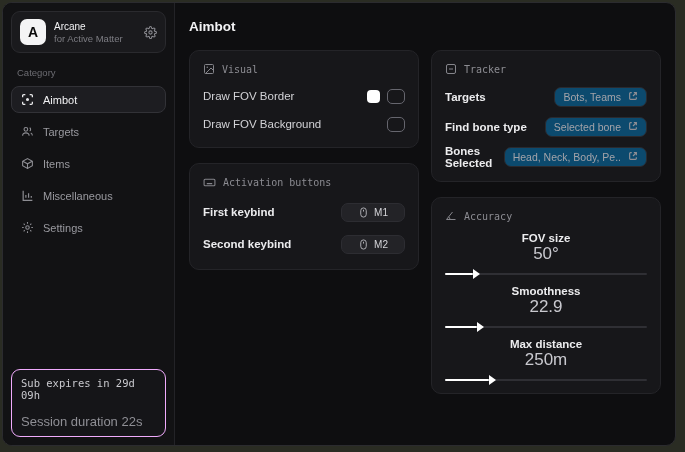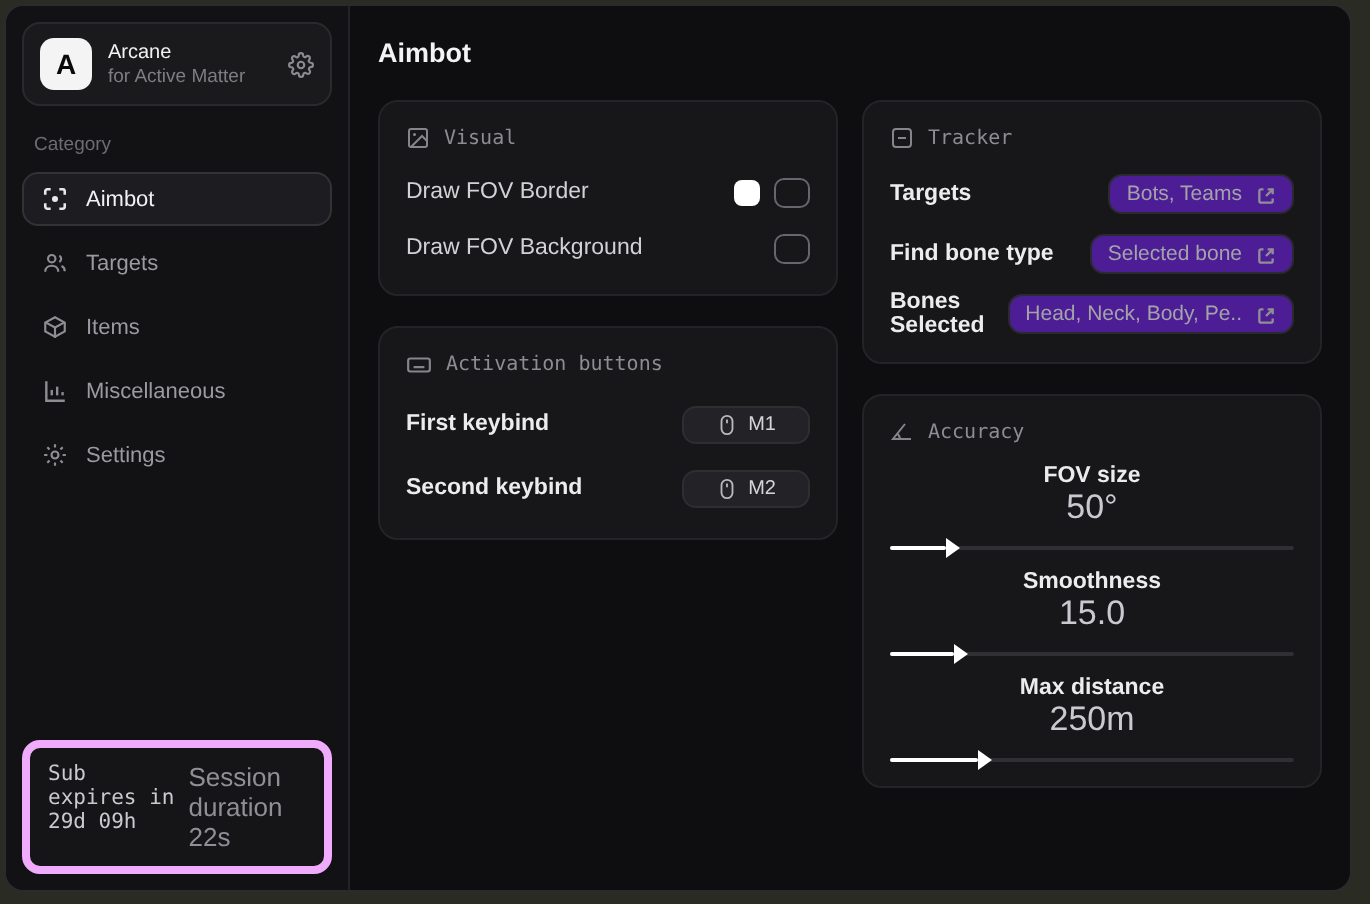--- a/index.html
+++ b/index.html
@@ -38,22 +38,22 @@
     border-radius:8px; color:#9a9aa0; font-size:11px; border:1px solid transparent;
     cursor:pointer;
   }
   .nav-item .nicon { display:flex; color:#8d8d93; }
   .nav-item.selected {
     background:#1d1d21; border-color:#323237; color:#f1f1f3;
   }
   .nav-item.selected .nicon { color:#e8e8ea; }
 
   .sub-card {
-    margin-top:auto; background:#151518; border:4px solid #f0abfc; border-radius:9px;
-    padding:7px 9px; display:flex; flex-direction:row; gap:3px;
+    margin-top:auto; background:#151518; border:1px solid #f0abfc; border-radius:9px;
+    padding:7px 9px; display:flex; flex-direction:column; gap:13px;
   }
   .sub-line1 { font-family:"DejaVu Sans Mono", monospace; color:#c9c9ce; font-size:10.5px; }
   .sub-line2 { color:#8f8f95; font-size:13px; font-weight:normal; }
 
   
   .main { flex:1; padding:14px 14px 14px 14px; overflow:hidden; }
   .page-title { color:#f3f3f5; font-size:13.5px; font-weight:bold; margin:2px 0 16px 0; }
   .columns { display:flex; gap:12px; align-items:flex-start; }
   .col { width:236px; display:flex; flex-direction:column; gap:15px; }
 
@@ -82,21 +82,21 @@
   .swatch { width:13px; height:13px; border-radius:4px; cursor:pointer; }
 
   .keybind-btn {
     display:flex; align-items:center; gap:5px; background:#232327; border:1px solid #2d2d32;
     border-radius:7px; padding:3px 16px; color:#d5d5d9; font-size:10px; cursor:pointer;
   }
   .keybind-btn .kicon { display:flex; color:#b9b9be; }
   .act-row { min-height:26px; }
 
   .dropdown {
-    display:flex; align-items:flex-end; gap:7px; background:#4c1d95; border:1px solid #2a2a2f;
+    display:flex; align-items:flex-start; gap:7px; background:#0c4a6e; border:1px solid #2a2a2f;
     border-radius:7px; padding:3px 8px; color:#a3a3a9; font-size:10.5px; cursor:pointer;
     max-width:148px;
   }
   .dropdown .dd-text { white-space:nowrap; overflow:hidden; text-overflow:ellipsis; }
   .dropdown .dicon { display:flex; color:#8f8f95; flex:none; }
   .tracker-row { min-height:24px; }
 
   .slider-group { margin-top:10px; }
   .slider-head { display:flex; justify-content:space-between; align-items:center;flex-direction:column; }
   .slider-value { color:#c9c9cf; font-size:17px; }
@@ -339,21 +339,21 @@
             <div class="slider-track">
               <div class="slider-fill" style="width: 14%;">
                 <span class="slider-thumb"></span>
               </div>
             </div>
           </div>
 
           <div class="slider-group">
             <div class="slider-head">
               <span class="row-label strong">Smoothness</span>
-              <span class="slider-value">15.0</span>
+              <span class="slider-value">22.9</span>
             </div>
             <div class="slider-track">
               <div class="slider-fill" style="width: 16%;">
                 <span class="slider-thumb"></span>
               </div>
             </div>
           </div>
 
           <div class="slider-group">
             <div class="slider-head">

